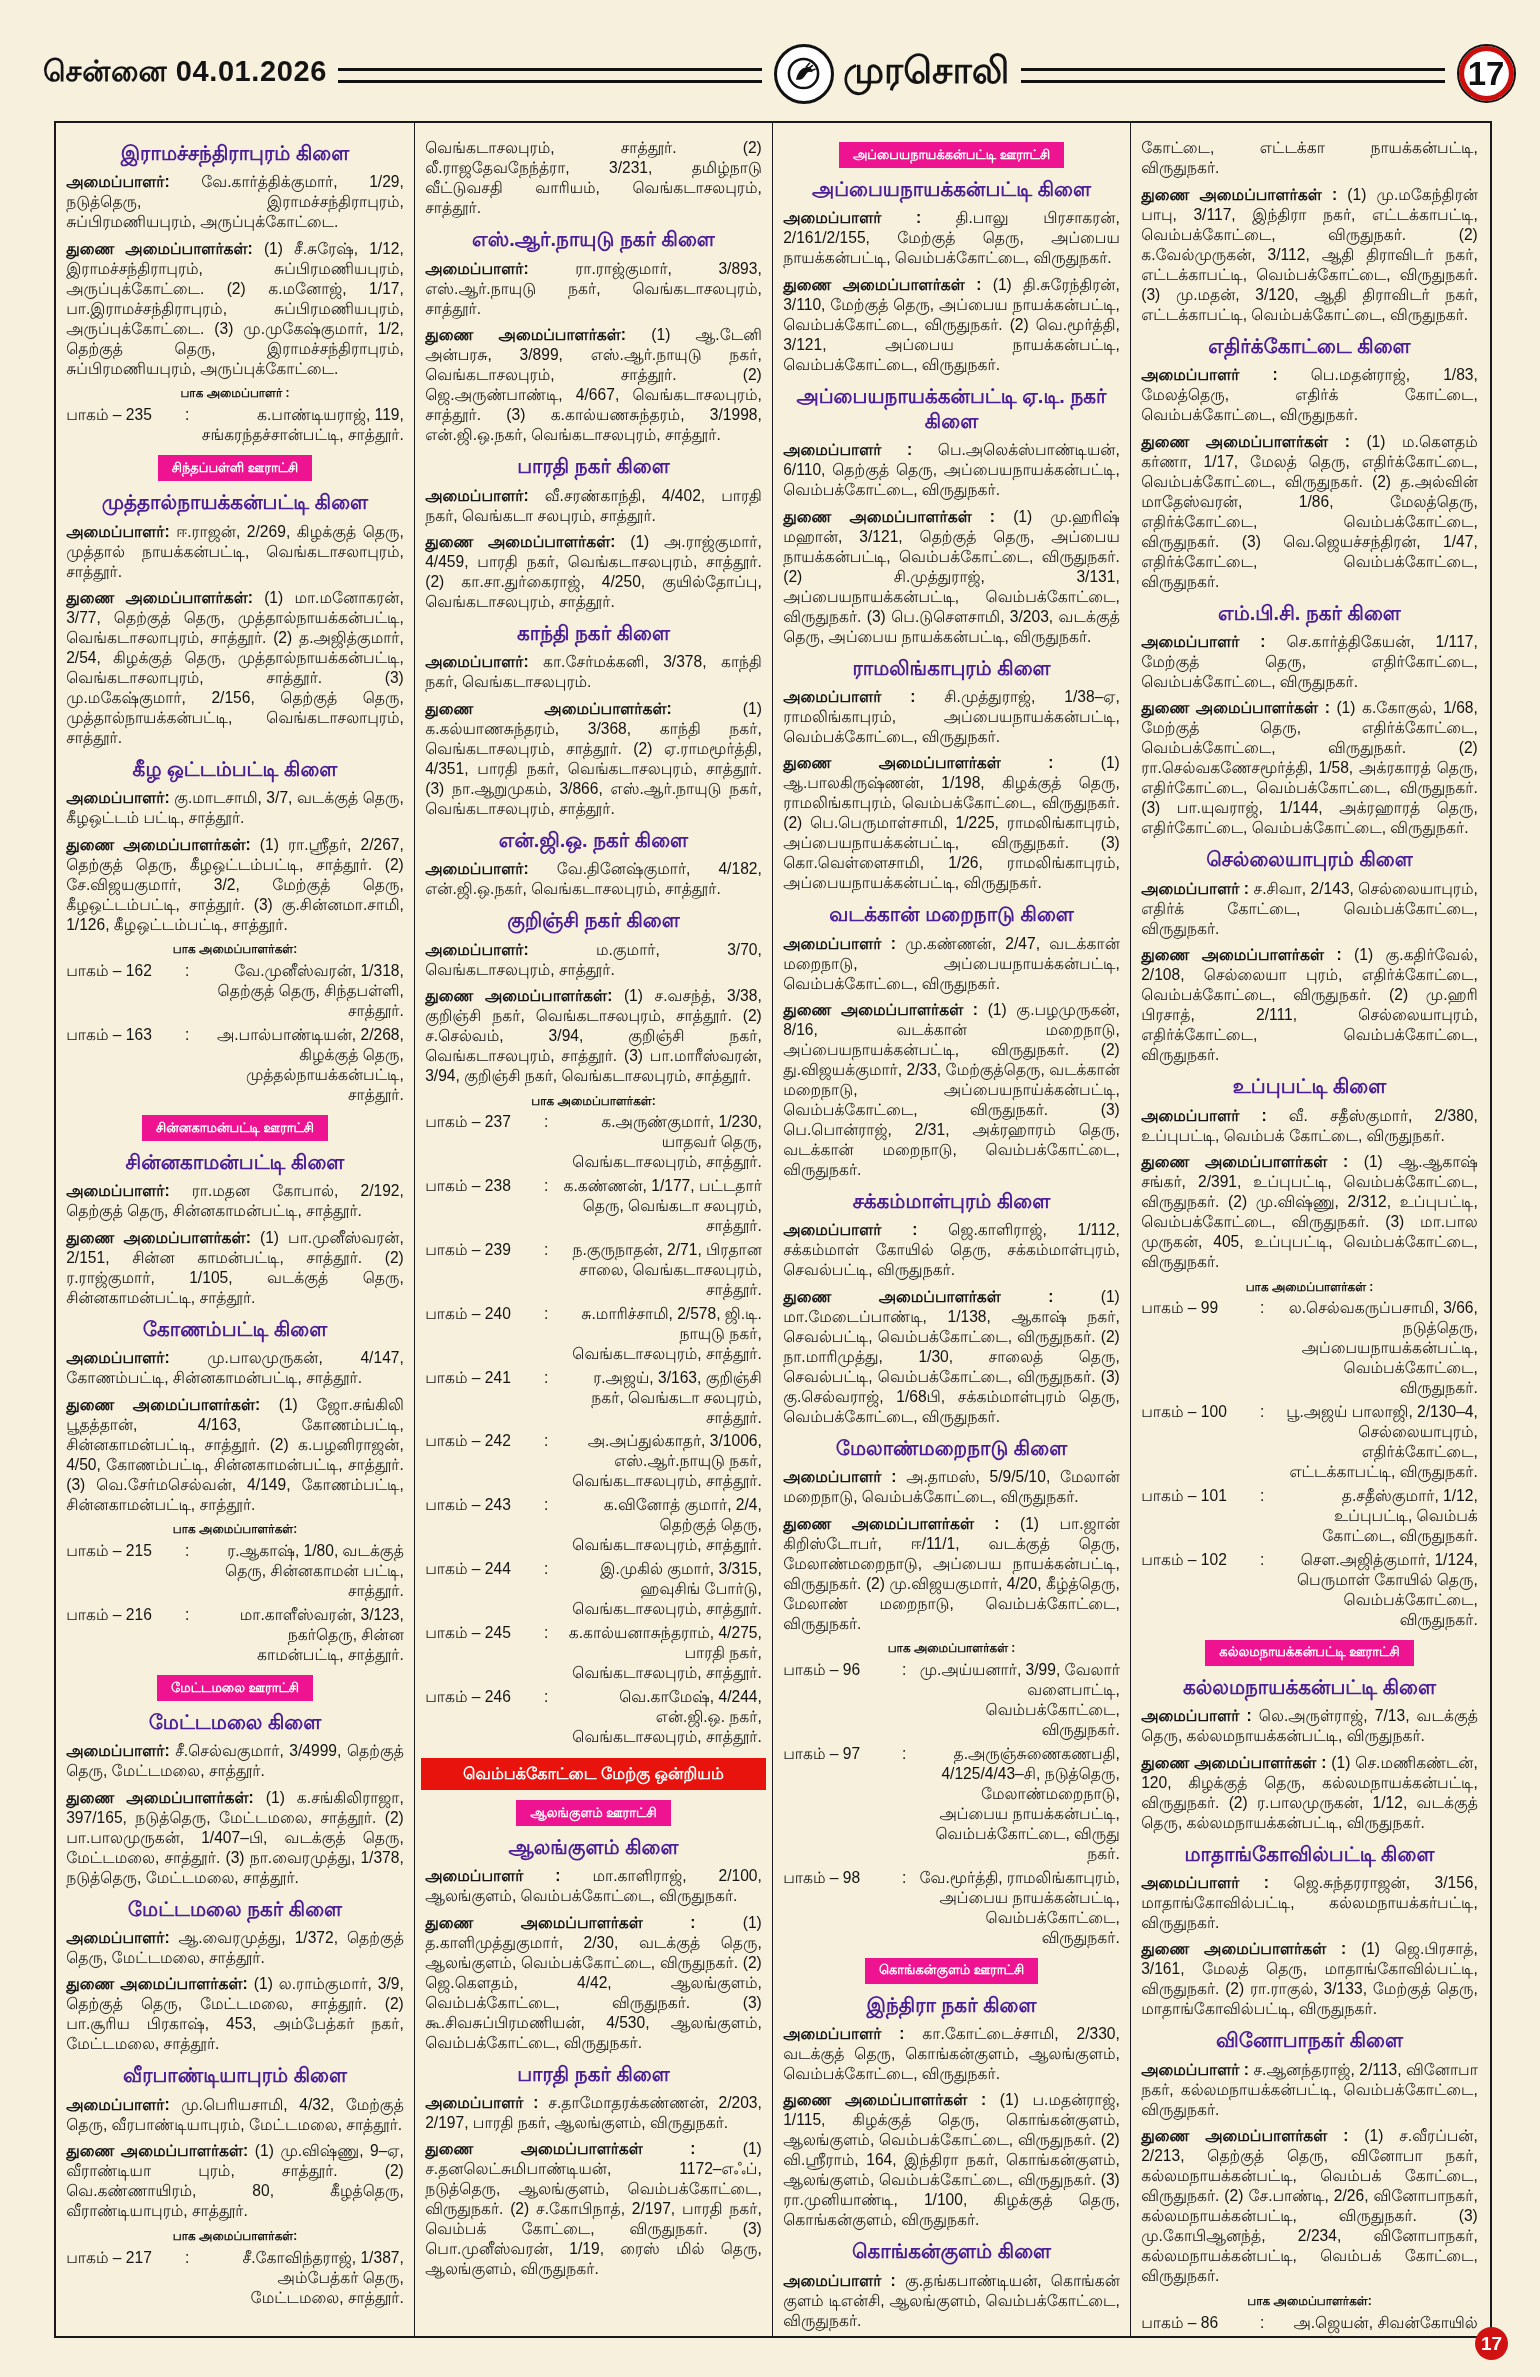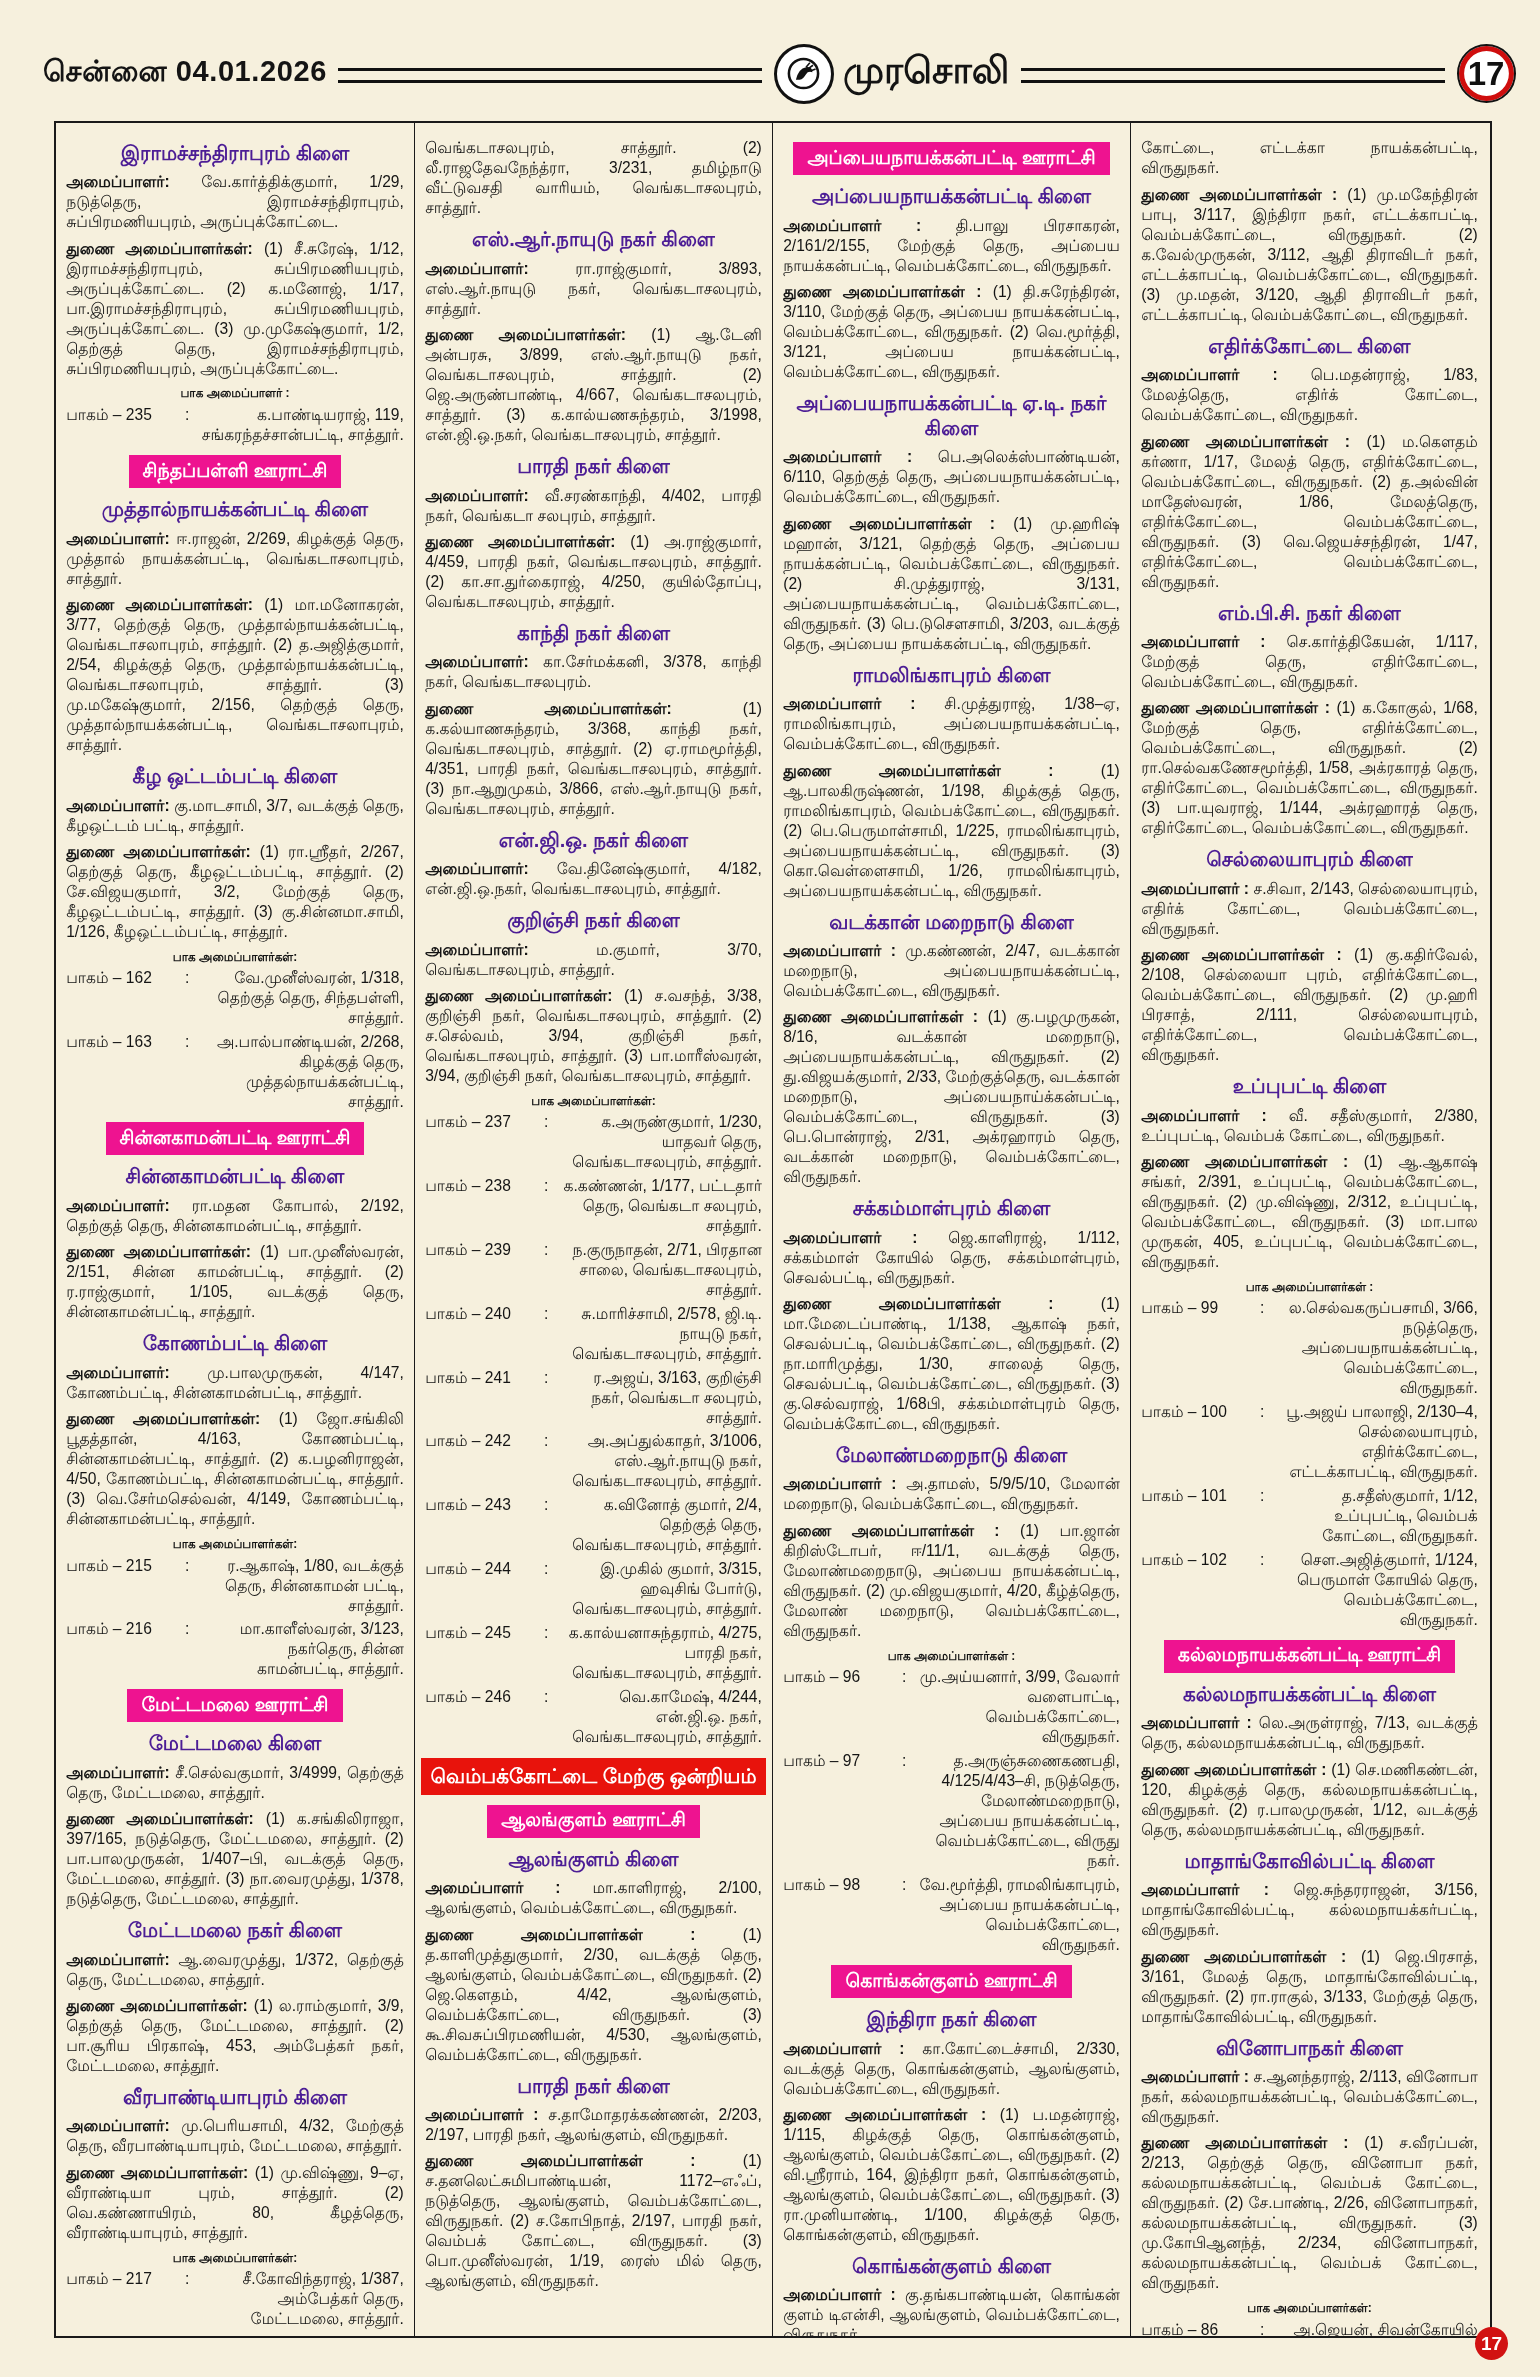--- a/index.html
+++ b/index.html
@@ -46,26 +46,26 @@
   }
   .col + .col{border-left:1.3px solid #1a1a1a;}
   
   .branch{
     color:#4c1d95;font-weight:bold;text-align:center;
     font-size:20px;line-height:1.25;margin:9px 0 5.1px 0;
   }
   .panchayat-wrap{text-align:center;margin:10.2px 0 3.8px 0;}
   .panchayat{
     display:inline-block;background:#ee1390;color:#fff;
-    font-weight:bold;font-size:19px;line-height:1.2;
+    font-weight:bold;font-size:13px;line-height:1.2;
     padding:4.5px 14px 5.7px 14px;
   }
   .union{
     background:#e8130c;color:#fff;font-weight:bold;
-    text-align:center;font-size:20px;line-height:1.2;
+    text-align:center;font-size:16px;line-height:1.2;
     padding:5.7px 3.8px 7px 3.8px;margin:11.5px -3.8px 6.4px -3.8px;
   }
   .para{
     font-size:15.6px;line-height:20px;text-align:justify;
     margin:6.4px 0;
   }
   .para b{font-weight:bold;}
   .clabel{
     font-weight:bold;text-align:center;font-size:12px;
     margin:7.7px 0 3.8px 0;

